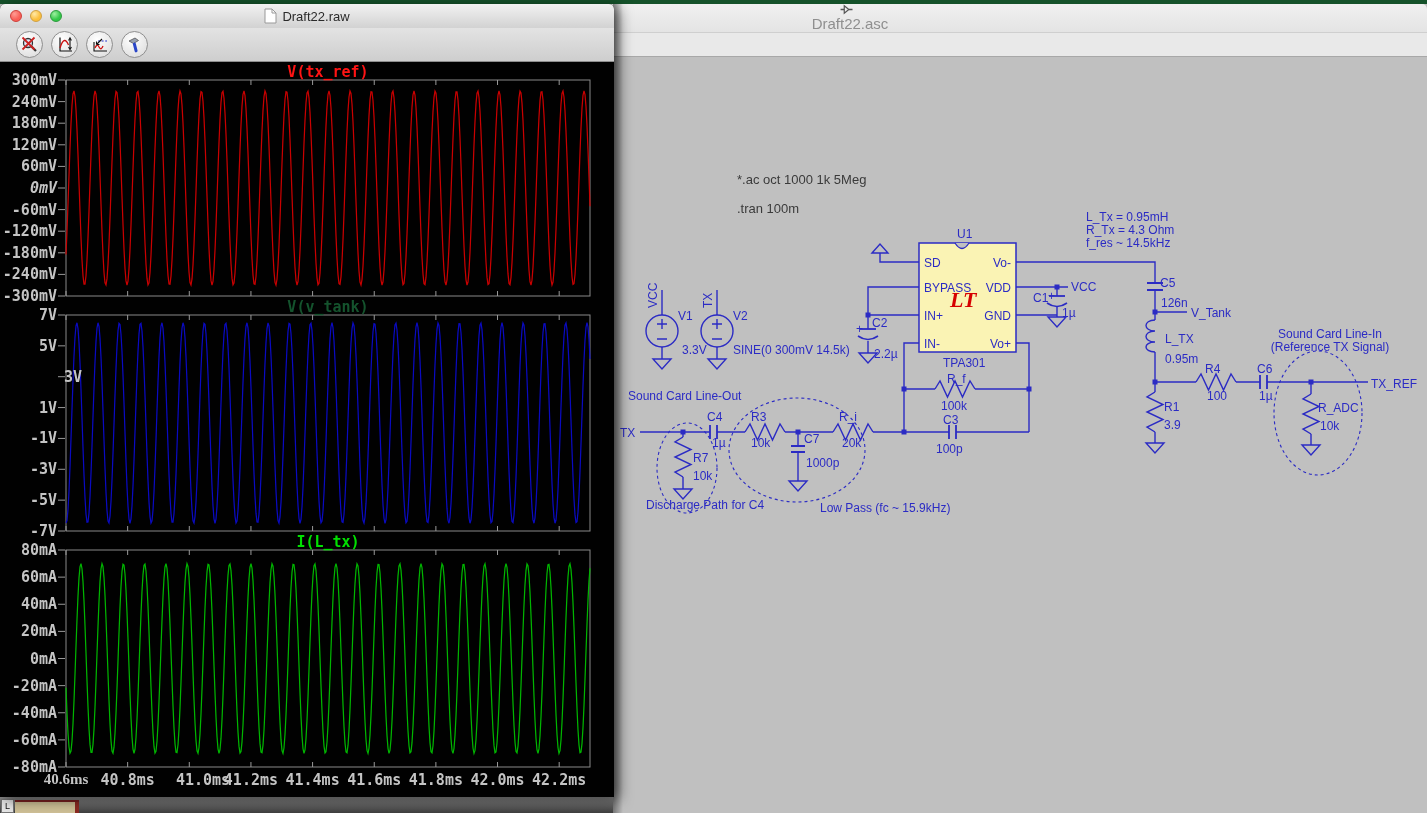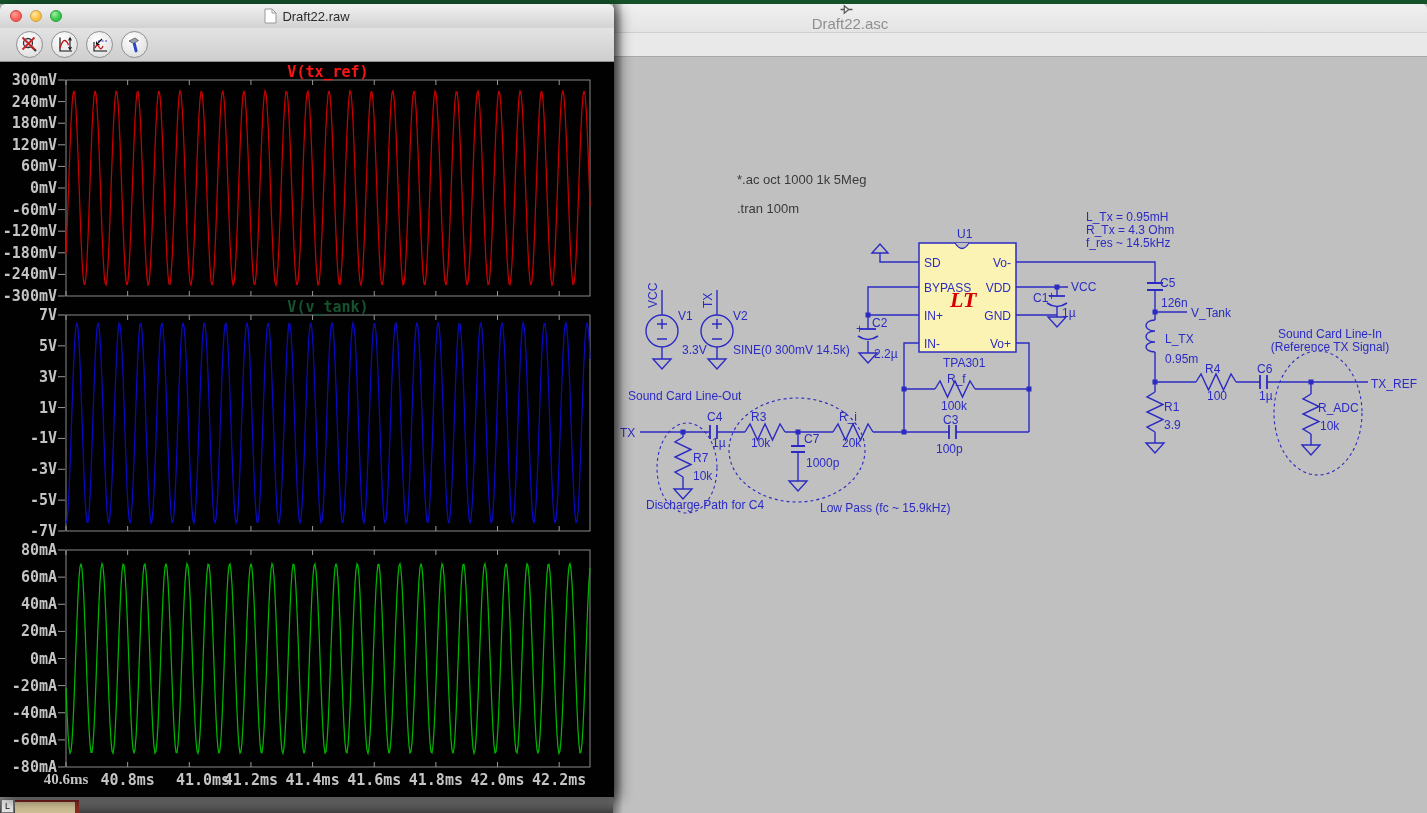--- a/index.html
+++ b/index.html
@@ -392,35 +392,36 @@
       <line x1="559.1764705882358" x2="559.1764705882358" y1="762" y2="767" class="tick"></line>
       <path d="M66.0,687.84 67.0,712.87 68.0,733.18 69.0,747.02 70.0,753.18 71.0,751.12 72.0,741.04 73.0,723.80 74.0,700.89 75.0,674.31 76.0,646.35 77.0,619.45 78.0,595.94 79.0,577.85 80.0,566.76 81.0,563.62 82.0,568.71 83.0,581.59 84.0,601.14 85.0,625.67 86.0,653.04 87.0,680.88 88.0,706.79 89.0,728.50 90.0,744.15 91.0,752.36 92.0,752.44 93.0,744.37 94.0,728.85 95.0,707.23 96.0,681.38 97.0,653.55 98.0,626.15 99.0,601.55 100.0,581.90 101.0,568.88 102.0,563.64 103.0,566.63 104.0,577.58 105.0,595.55 106.0,618.99 107.0,645.84 108.0,673.80 109.0,700.43 110.0,723.42 111.0,740.78 112.0,751.01 113.0,753.21 114.0,747.20 115.0,733.49 116.0,713.28 117.0,688.32 118.0,660.78 119.0,633.03 120.0,607.50 121.0,586.38 122.0,571.53 123.0,564.21 124.0,565.07 125.0,574.04 126.0,590.33 127.0,612.53 128.0,638.72 129.0,666.63 130.0,693.83 131.0,717.97 132.0,736.94 133.0,749.12 134.0,753.44 135.0,749.52 136.0,737.71 137.0,719.02 138.0,695.09 139.0,667.99 140.0,640.06 141.0,613.73 142.0,591.29 143.0,574.67 144.0,565.33 145.0,564.06 146.0,570.99 147.0,585.50 148.0,606.35 149.0,631.72 150.0,659.41 151.0,687.02 152.0,712.16 153.0,732.65 154.0,746.70 155.0,753.11 156.0,751.31 157.0,741.46 158.0,724.41 159.0,701.65 160.0,675.15 161.0,647.20 162.0,620.23 163.0,596.58 164.0,578.31 165.0,566.98 166.0,563.60 167.0,568.44 168.0,581.10 169.0,600.47 170.0,624.87 171.0,652.19 172.0,680.05 173.0,706.05 174.0,727.92 175.0,743.78 176.0,752.23 177.0,752.56 178.0,744.73 179.0,729.42 180.0,707.96 181.0,682.21 182.0,654.40 183.0,626.95 184.0,602.24 185.0,582.40 186.0,569.17 187.0,563.68 188.0,566.42 189.0,577.14 190.0,594.92 191.0,618.21 192.0,645.00 193.0,672.96 194.0,699.66 195.0,722.80 196.0,740.36 197.0,750.81 198.0,753.27 199.0,747.50 200.0,734.01 201.0,713.98 202.0,689.13 203.0,661.63 204.0,633.86 205.0,608.22 206.0,586.94 207.0,571.87 208.0,564.31 209.0,564.93 210.0,573.65 211.0,589.74 212.0,611.79 213.0,637.89 214.0,665.78 215.0,693.04 216.0,717.30 217.0,736.46 218.0,748.86 219.0,753.43 220.0,749.76 221.0,738.17 222.0,719.68 223.0,695.88 224.0,668.84 225.0,640.90 226.0,614.49 227.0,591.89 228.0,575.08 229.0,565.49 230.0,563.98 231.0,570.66 232.0,584.96 233.0,605.64 234.0,630.90 235.0,658.56 236.0,686.21 237.0,711.46 238.0,732.11 239.0,746.38 240.0,753.03 241.0,751.48 242.0,741.87 243.0,725.02 244.0,702.41 245.0,675.99 246.0,648.05 247.0,621.02 248.0,597.23 249.0,578.77 250.0,567.21 251.0,563.58 252.0,568.17 253.0,580.61 254.0,599.79 255.0,624.07 256.0,651.34 257.0,679.22 258.0,705.31 259.0,727.34 260.0,743.40 261.0,752.09 262.0,752.67 263.0,745.08 264.0,729.98 265.0,708.69 266.0,683.03 267.0,655.26 268.0,627.76 269.0,602.93 270.0,582.92 271.0,569.46 272.0,563.73 273.0,566.21 274.0,576.70 275.0,594.29 276.0,617.44 277.0,644.15 278.0,672.11 279.0,698.89 280.0,722.17 281.0,739.92 282.0,750.61 283.0,753.31 284.0,747.79 285.0,734.53 286.0,714.67 287.0,689.94 288.0,662.48 289.0,634.68 290.0,608.94 291.0,587.51 292.0,572.22 293.0,564.42 294.0,564.79 295.0,573.27 296.0,589.15 297.0,611.05 298.0,637.06 299.0,664.93 300.0,692.24 301.0,716.62 302.0,735.97 303.0,748.60 304.0,753.41 305.0,749.99 306.0,738.63 307.0,720.33 308.0,696.66 309.0,669.69 310.0,641.74 311.0,615.25 312.0,592.51 313.0,575.49 314.0,565.67 315.0,563.90 316.0,570.34 317.0,584.42 318.0,604.93 319.0,630.08 320.0,657.70 321.0,685.39 322.0,710.75 323.0,731.57 324.0,746.06 325.0,752.95 326.0,751.65 327.0,742.27 328.0,725.63 329.0,703.17 330.0,676.83 331.0,648.90 332.0,621.80 333.0,597.89 334.0,579.23 335.0,567.45 336.0,563.57 337.0,567.91 338.0,580.12 339.0,599.12 340.0,623.28 341.0,650.48 342.0,678.39 343.0,704.57 344.0,726.75 345.0,743.01 346.0,751.95 347.0,752.78 348.0,745.43 349.0,730.54 350.0,709.41 351.0,683.86 352.0,656.11 353.0,628.57 354.0,603.62 355.0,583.44 356.0,569.76 357.0,563.78 358.0,566.02 359.0,576.27 360.0,593.66 361.0,616.67 362.0,643.31 363.0,671.27 364.0,698.12 365.0,721.53 366.0,739.48 367.0,750.40 368.0,753.35 369.0,748.08 370.0,735.04 371.0,715.36 372.0,690.74 373.0,663.34 374.0,635.51 375.0,609.67 376.0,588.07 377.0,572.58 378.0,564.54 379.0,564.65 380.0,572.90 381.0,588.57 382.0,610.31 383.0,636.23 384.0,664.07 385.0,691.44 386.0,715.95 387.0,735.47 388.0,748.32 389.0,753.38 390.0,750.21 391.0,739.09 392.0,720.98 393.0,697.44 394.0,670.53 395.0,642.58 396.0,616.01 397.0,593.12 398.0,575.90 399.0,565.85 400.0,563.83 401.0,570.03 402.0,583.89 403.0,604.23 404.0,629.27 405.0,656.85 406.0,684.57 407.0,710.03 408.0,731.02 409.0,745.72 410.0,752.86 411.0,751.81 412.0,742.67 413.0,726.23 414.0,703.92 415.0,677.66 416.0,649.75 417.0,622.59 418.0,598.55 419.0,579.70 420.0,567.70 421.0,563.56 422.0,567.66 423.0,579.64 424.0,598.46 425.0,622.48 426.0,649.63 427.0,677.55 428.0,703.82 429.0,726.15 430.0,742.62 431.0,751.79 432.0,752.87 433.0,745.77 434.0,731.10 435.0,710.13 436.0,684.68 437.0,656.96 438.0,629.38 439.0,604.32 440.0,583.96 441.0,570.07 442.0,563.84 443.0,565.83 444.0,575.85 445.0,593.04 446.0,615.91 447.0,642.47 448.0,670.42 449.0,697.34 450.0,720.89 451.0,739.03 452.0,750.18 453.0,753.39 454.0,748.36 455.0,735.54 456.0,716.04 457.0,691.55 458.0,664.19 459.0,636.34 460.0,610.41 461.0,588.65 462.0,572.95 463.0,564.67 464.0,564.53 465.0,572.54 466.0,588.00 467.0,609.58 468.0,635.40 469.0,663.22 470.0,690.64 471.0,715.27 472.0,734.97 473.0,748.04 474.0,753.35 475.0,750.43 476.0,739.54 477.0,721.62 478.0,698.22 479.0,671.38 480.0,643.42 481.0,616.77 482.0,593.74 483.0,576.33 484.0,566.04 485.0,563.77 486.0,569.72 487.0,583.37 488.0,603.53 489.0,628.46 490.0,656.00 491.0,683.75 492.0,709.31 493.0,730.47 494.0,745.38 495.0,752.76 496.0,751.97 497.0,743.06 498.0,726.83 499.0,704.66 500.0,678.50 501.0,650.60 502.0,623.38 503.0,599.21 504.0,580.18 505.0,567.95 506.0,563.57 507.0,567.42 508.0,579.17 509.0,597.80 510.0,621.70 511.0,648.78 512.0,676.71 513.0,703.06 514.0,725.55 515.0,742.22 516.0,751.63 517.0,752.96 518.0,746.10 519.0,731.64 520.0,710.84 521.0,685.50 522.0,657.82 523.0,630.19 524.0,605.02 525.0,584.49 526.0,570.38 527.0,563.91 528.0,565.65 529.0,575.43 530.0,592.42 531.0,615.15 532.0,641.63 533.0,669.57 534.0,696.56 535.0,720.24 536.0,738.57 537.0,749.96 538.0,753.41 539.0,748.63 540.0,736.04 541.0,716.71 542.0,692.35 543.0,665.04 544.0,637.17 545.0,611.15 546.0,589.23 547.0,573.32 548.0,564.80 549.0,564.41 550.0,572.18 551.0,587.43 552.0,608.85 553.0,634.57 554.0,662.37 555.0,689.83 556.0,714.58 557.0,734.46 558.0,747.76 559.0,753.31 560.0,750.64 561.0,739.98 562.0,722.25 563.0,698.99 564.0,672.23 565.0,644.27 566.0,617.54 567.0,594.37 568.0,576.76 569.0,566.24 570.0,563.72 571.0,569.42 572.0,582.85 573.0,602.84 574.0,627.65 575.0,655.14 576.0,682.92 577.0,708.59 578.0,729.91 579.0,745.04 580.0,752.66 581.0,752.11 582.0,743.45 583.0,727.42 584.0,705.41 585.0,679.33 586.0,651.45 587.0,624.18 588.0,599.88 589.0,580.67 590.0,568.21 " class="trace" stroke="#00b400"></path>
     </svg>
   <div id="wave-layer">
       <div class="pane-title" style="top: 63px; color: rgb(255, 20, 20);">V(tx_ref)</div>
       <div class="ylab" style="top: 71px;">300mV</div>
       <div class="ylab" style="top: 92.6px;">240mV</div>
       <div class="ylab" style="top: 114.2px;">180mV</div>
       <div class="ylab" style="top: 135.8px;">120mV</div>
       <div class="ylab" style="top: 157.4px;">60mV</div>
-      <div class="ylab" style="top: 179px;">0mV</div>
+      <div class="ylab" style="top: 179px; font-style: italic;">0mV</div>
       <div class="ylab" style="top: 200.6px;">-60mV</div>
       <div class="ylab" style="top: 222.2px;">-120mV</div>
       <div class="ylab" style="top: 243.8px;">-180mV</div>
       <div class="ylab" style="top: 265.4px;">-240mV</div>
       <div class="ylab" style="top: 287px;">-300mV</div>
       <div class="pane-title" style="top: 298px; color: #14532d;">V(v_tank)</div>
       <div class="ylab" style="top: 306px;">7V</div>
       <div class="ylab" style="top: 336.857px;">5V</div>
-      <div class="ylab" style="top: 367.714px;">3V</div>
+      <div class="ylab" style="top: 367.714px; padding-left: 25px;">3V</div>
       <div class="ylab" style="top: 398.571px;">1V</div>
       <div class="ylab" style="top: 429.429px;">-1V</div>
       <div class="ylab" style="top: 460.286px;">-3V</div>
       <div class="ylab" style="top: 491.143px;">-5V</div>
       <div class="ylab" style="top: 522px;">-7V</div>
+      <div class="pane-title" style="top: 533px; color: rgb(0, 224, 0);">I(L_tx)</div>
       <div class="ylab" style="top: 541px;">80mA</div>
       <div class="ylab" style="top: 568.125px;">60mA</div>
       <div class="ylab" style="top: 595.25px;">40mA</div>
       <div class="ylab" style="top: 622.375px;">20mA</div>
       <div class="ylab" style="top: 649.5px; text-align: right;">0mA</div>
       <div class="ylab" style="top: 676.625px;">-20mA</div>
       <div class="ylab" style="top: 703.75px;">-40mA</div>
       <div class="ylab" style="top: 730.875px;">-60mA</div>
       <div class="ylab" style="top: 758px;">-80mA</div>
       <div class="xlab" style="left: 32px; font-family: Liberation Serif, serif;">40.6ms</div>

